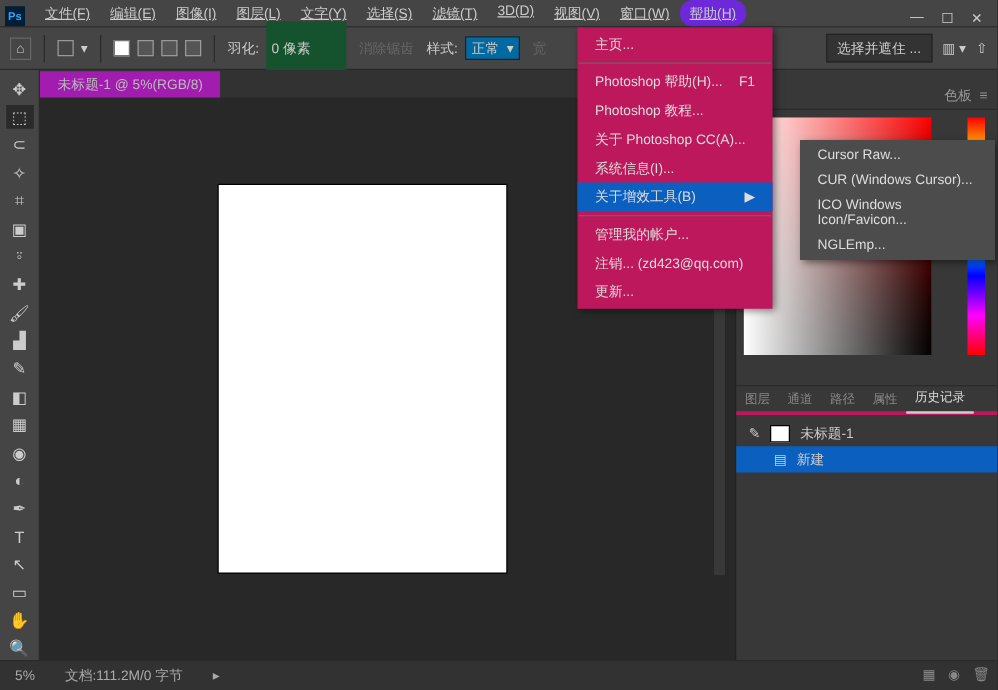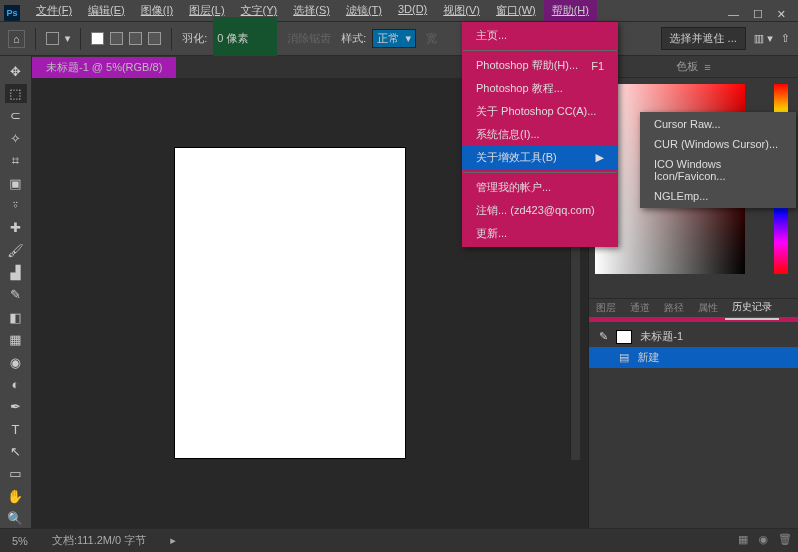--- a/index.html
+++ b/index.html
@@ -1,20 +1,20 @@
 <!DOCTYPE html>
 <html><head>
 <meta charset="utf-8">
 <style>
 * { margin:0; padding:0; box-sizing:border-box; font-family:"Microsoft YaHei",sans-serif; font-size:11px; user-select:none;}
 body { width:798px; height:552px; background:#323232; color:#ccc; position:relative; overflow:hidden;}
 .menubar { height:22px; background:#454545; display:flex; align-items:flex-end; padding:0 4px; border-bottom:1px solid #2a2a2a;}
 .ps-logo { width:16px; height:16px; background:#001e36; color:#31a8ff; font-weight:bold; font-size:9px; display:flex; align-items:center; justify-content:center; margin-right:8px;}
 .menu-item { padding:3px 8px; cursor:default;text-decoration:underline;}
-.menu-item.active { background:#701a75;}
+.menu-item.active { background:#6d28d9;border-radius:10px;}
 .win-ctrls { margin-left:auto; display:flex; gap:14px; padding-right:8px;}
 .win-ctrls span{font-size:11px;cursor:default;}
 .optbar { height:34px; background:#454545; display:flex; align-items:center; padding:0 8px; gap:10px; border-bottom:1px solid #2a2a2a;}
 .home-ico{border:1px solid #666;padding:2px 4px;}
 .ob-grp { display:flex; align-items:center; gap:6px;}
 .vline { width:1px; height:22px; background:#2a2a2a;}
 .ob-lbl{color:#ccc;}
 .ob-input{background:#14532d;border:none;color:#ccc;padding:14px 4px;width:64px;}
 .ob-sel{background:#0369a1;border:1px solid #222;color:#ccc;padding:1px 4px;}
 .ob-right{margin-left:auto;display:flex;align-items:center;gap:8px;}
@@ -22,25 +22,25 @@
 .main { display:flex; height:472px;}
 .toolbox { width:32px; background:#454545; display:flex; flex-direction:column; align-items:center; padding-top:6px; gap:4px; border-right:1px solid #2a2a2a;}
 .tool { width:22px; height:22px; display:flex; align-items:center; justify-content:center; color:#ccc; font-size:13px;}
 .tool.sel{background:#2a2a2a;}
 .canvas-area{flex:1;background:#282828;display:flex;flex-direction:column;position:relative;}
 .tabbar{height:22px;background:#323232;display:flex;align-items:center;}
 .doc-tab{background:#a21caf;padding:3px 14px;color:#bbb;font-size:11px;}
 .canvas-wrap{flex:1;position:relative;overflow:hidden;display:flex;align-items:center;justify-content:center;}
 .canvas{width:230px;height:310px;background:#fff;box-shadow:0 0 0 1px #000;margin-left:-40px;}
 .panels{width:210px;background:#383838;display:flex;flex-direction:column;border-left:1px solid #222;}
-.panel-head{height:22px;display:flex;align-items:center;justify-content:center;padding:0 8px;color:#999;border-bottom:1px solid #2a2a2a;}
+.panel-head{height:22px;display:flex;align-items:center;justify-content:flex-end;padding:0 8px;color:#999;border-bottom:1px solid #2a2a2a;margin-top:10px;}
 .color-panel{height:220px;padding:6px;position:relative;}
 .color-picker{width:150px;height:190px;background:linear-gradient(to right,#fff,rgba(255,255,255,0)),linear-gradient(to top,#000,rgba(0,0,0,0)),linear-gradient(to bottom,#f00,#600);}
 .hue-strip{position:absolute;right:10px;top:6px;width:14px;height:190px;background:linear-gradient(to bottom,#f00,#ff0,#0f0,#0ff,#00f,#f0f,#f00);}
-.hist-tabs{height:24px;display:flex;align-items:center;border-top:1px solid #2a2a2a;border-bottom:5px solid #be185d;}
+.hist-tabs{height:24px;display:flex;align-items:center;border-top:1px solid #2a2a2a;border-bottom:3px solid #be185d;}
 .hist-tab{padding:4px 7px;color:#888;font-size:10px;}
 .hist-tab.act{color:#ddd;border-bottom:2px solid #ccc;}
 .hist-body{flex:1;padding:4px 0;}
 .hist-row{display:flex;align-items:center;padding:3px 10px;gap:8px;}
 .hist-row.sel{background:#0b5fbf;}
 .thumb{width:16px;height:14px;background:#fff;border:1px solid #000;}
 .statusbar{height:24px;background:#323232;display:flex;align-items:center;padding:0 12px;color:#aaa;font-size:10px;border-top:1px solid #2a2a2a;gap:24px;}
 .dropdown{position:absolute;top:22px;left:462px;width:156px;background:#be185d;box-shadow:2px 2px 6px rgba(0,0,0,0.5);z-index:100;padding:2px 0;}
 .submenu{position:absolute;top:112px;left:640px;width:156px;background:#4c4c4c;box-shadow:2px 2px 6px rgba(0,0,0,0.5);z-index:101;padding:2px 0;}
 .dd-item{padding:4px 14px;color:#ddd;display:flex;justify-content:space-between;align-items:center;}

